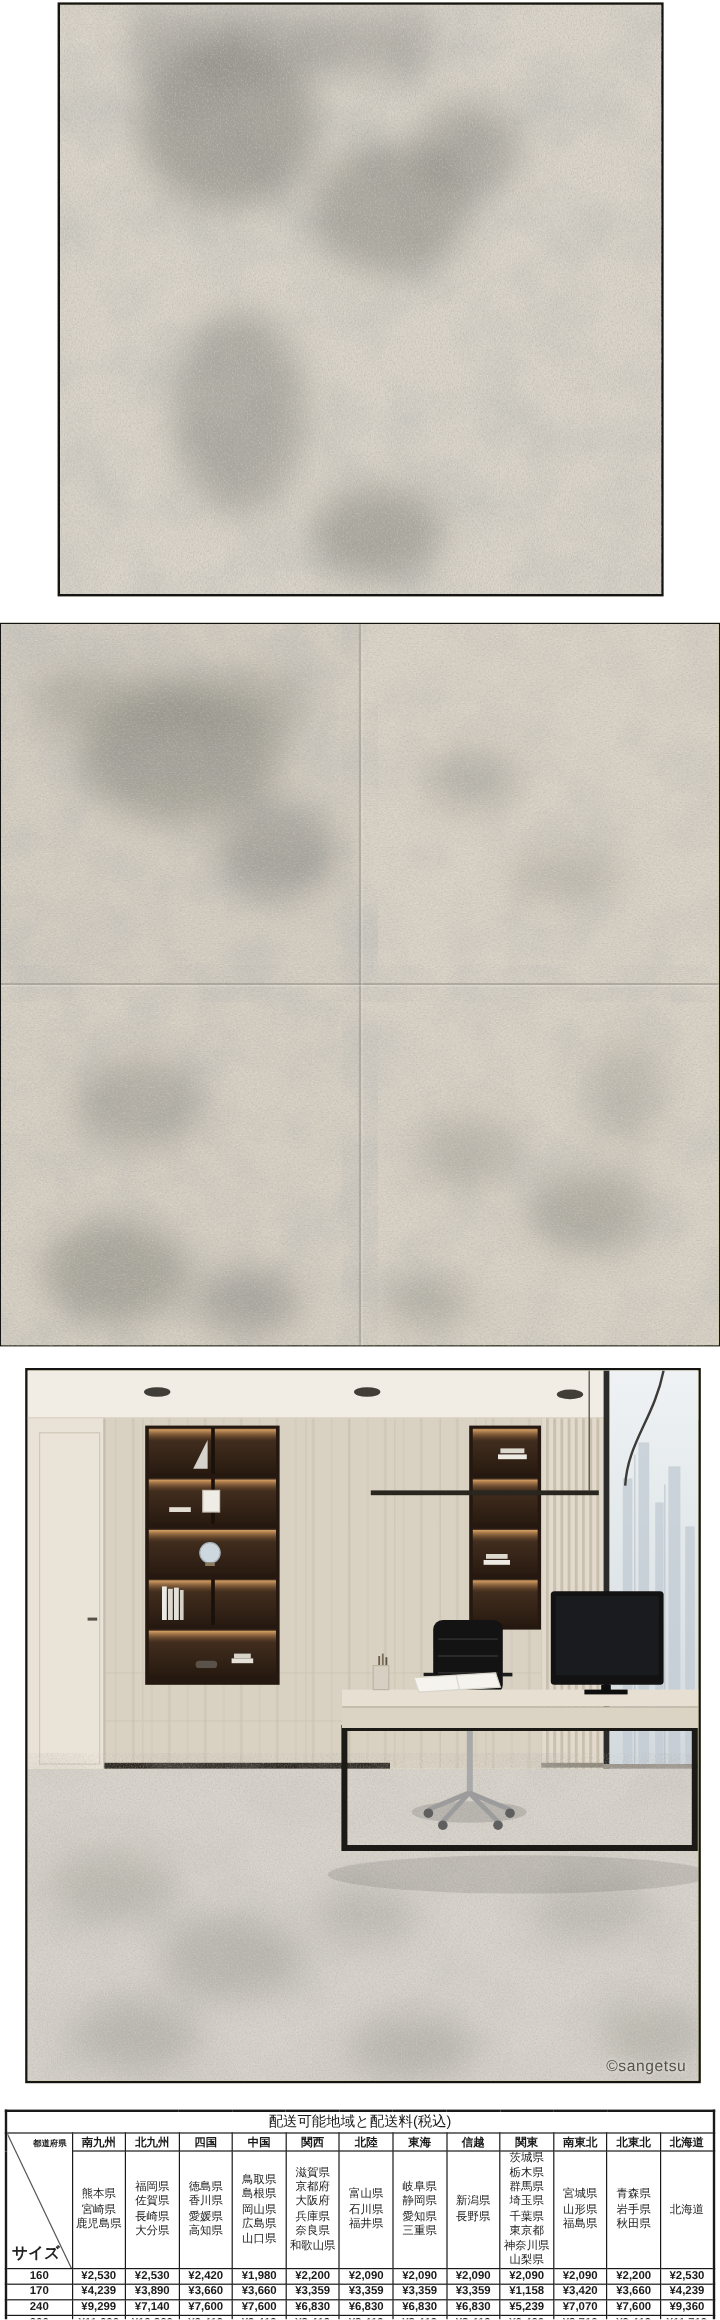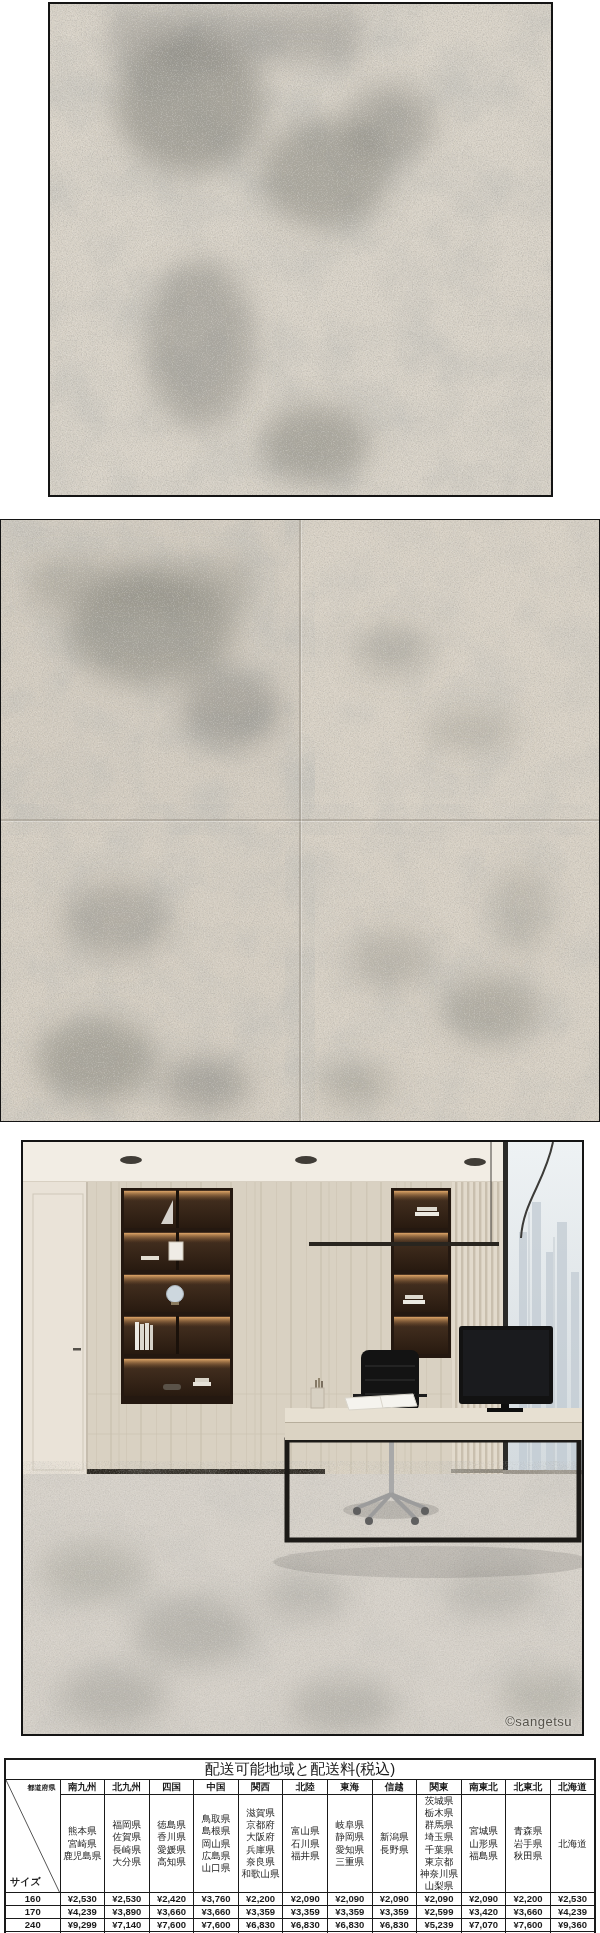--- a/index.html
+++ b/index.html
@@ -12,29 +12,29 @@
   .imgbox svg{display:block;width:100%;height:100%;}
   #defs-svg{position:absolute;width:0;height:0;overflow:hidden;}
   .watermark{position:absolute;right:10px;bottom:5px;font-size:13px;color:#55524a;
              letter-spacing:.5px;text-shadow:0 0 3px rgba(255,255,255,.85);}
   
   table.ship{position:absolute;left:4px;top:1758px;width:592px;border-collapse:collapse;
              table-layout:fixed;border:2px solid #1a1a1a;background:#fff;}
   table.ship td{border:1px solid #1a1a1a;text-align:center;font-size:9.5px;
                 padding:0;overflow:hidden;}
   col.c-size{width:55px;}
-  tr.t-title td{height:16px;font-size:15px;}
+  tr.t-title td{height:16px;font-size:12px;}
   tr.t-head td{height:14px;font-size:9.5px;font-weight:bold;}
   td.pf{white-space:pre-line;font-size:9px;line-height:1.28;vertical-align:middle;
         height:92px;padding:2px 0;}
   td.sz,td.fee{text-align:right;padding:0 4px 0 0;height:12px;line-height:12px;font-size:9.5px;font-weight:bold;}
   td.corner{position:relative;padding:0;}
   td.corner svg{position:absolute;left:0;top:0;width:100%;height:100%;}
   .c-top{position:absolute;top:3px;right:4px;font-size:7px;color:#222;}
-  .c-bottom{position:absolute;bottom:3px;left:4px;font-size:10px;color:#222;}
+  .c-bottom{position:absolute;bottom:3px;left:4px;font-size:13px;color:#222;}
 </style>
 </head>
 <body>
 
 <svg id="defs-svg" aria-hidden="true">
   <defs>
     <filter id="spkD" x="-5%" y="-5%" width="110%" height="110%">
       <feTurbulence type="fractalNoise" baseFrequency="0.8" numOctaves="2" seed="3" stitchTiles="stitch"></feTurbulence>
       <feColorMatrix type="matrix" values="0 0 0 0 0.36  0 0 0 0 0.35  0 0 0 0 0.33  1.7 0 0 0 -0.75"></feColorMatrix>
     </filter>
@@ -408,41 +408,41 @@
           <td class="pf">青森県
 岩手県
 秋田県</td>
           <td class="pf">北海道</td>
         </tr>
     <tr>
           <td class="sz">160</td>
           <td class="fee">¥2,530</td>
           <td class="fee">¥2,530</td>
           <td class="fee">¥2,420</td>
-          <td class="fee">¥3,760</td>
+          <td class="fee">¥1,980</td>
           <td class="fee">¥2,200</td>
           <td class="fee">¥2,090</td>
           <td class="fee">¥2,090</td>
           <td class="fee">¥2,090</td>
           <td class="fee">¥2,090</td>
           <td class="fee">¥2,090</td>
           <td class="fee">¥2,200</td>
           <td class="fee">¥2,530</td>
         </tr>
         <tr>
           <td class="sz">170</td>
           <td class="fee">¥4,239</td>
           <td class="fee">¥3,890</td>
           <td class="fee">¥3,660</td>
           <td class="fee">¥3,660</td>
           <td class="fee">¥3,359</td>
           <td class="fee">¥3,359</td>
           <td class="fee">¥3,359</td>
           <td class="fee">¥3,359</td>
-          <td class="fee">¥2,599</td>
+          <td class="fee">¥1,158</td>
           <td class="fee">¥3,420</td>
           <td class="fee">¥3,660</td>
           <td class="fee">¥4,239</td>
         </tr>
         <tr>
           <td class="sz">240</td>
           <td class="fee">¥9,299</td>
           <td class="fee">¥7,140</td>
           <td class="fee">¥7,600</td>
           <td class="fee">¥7,600</td>

